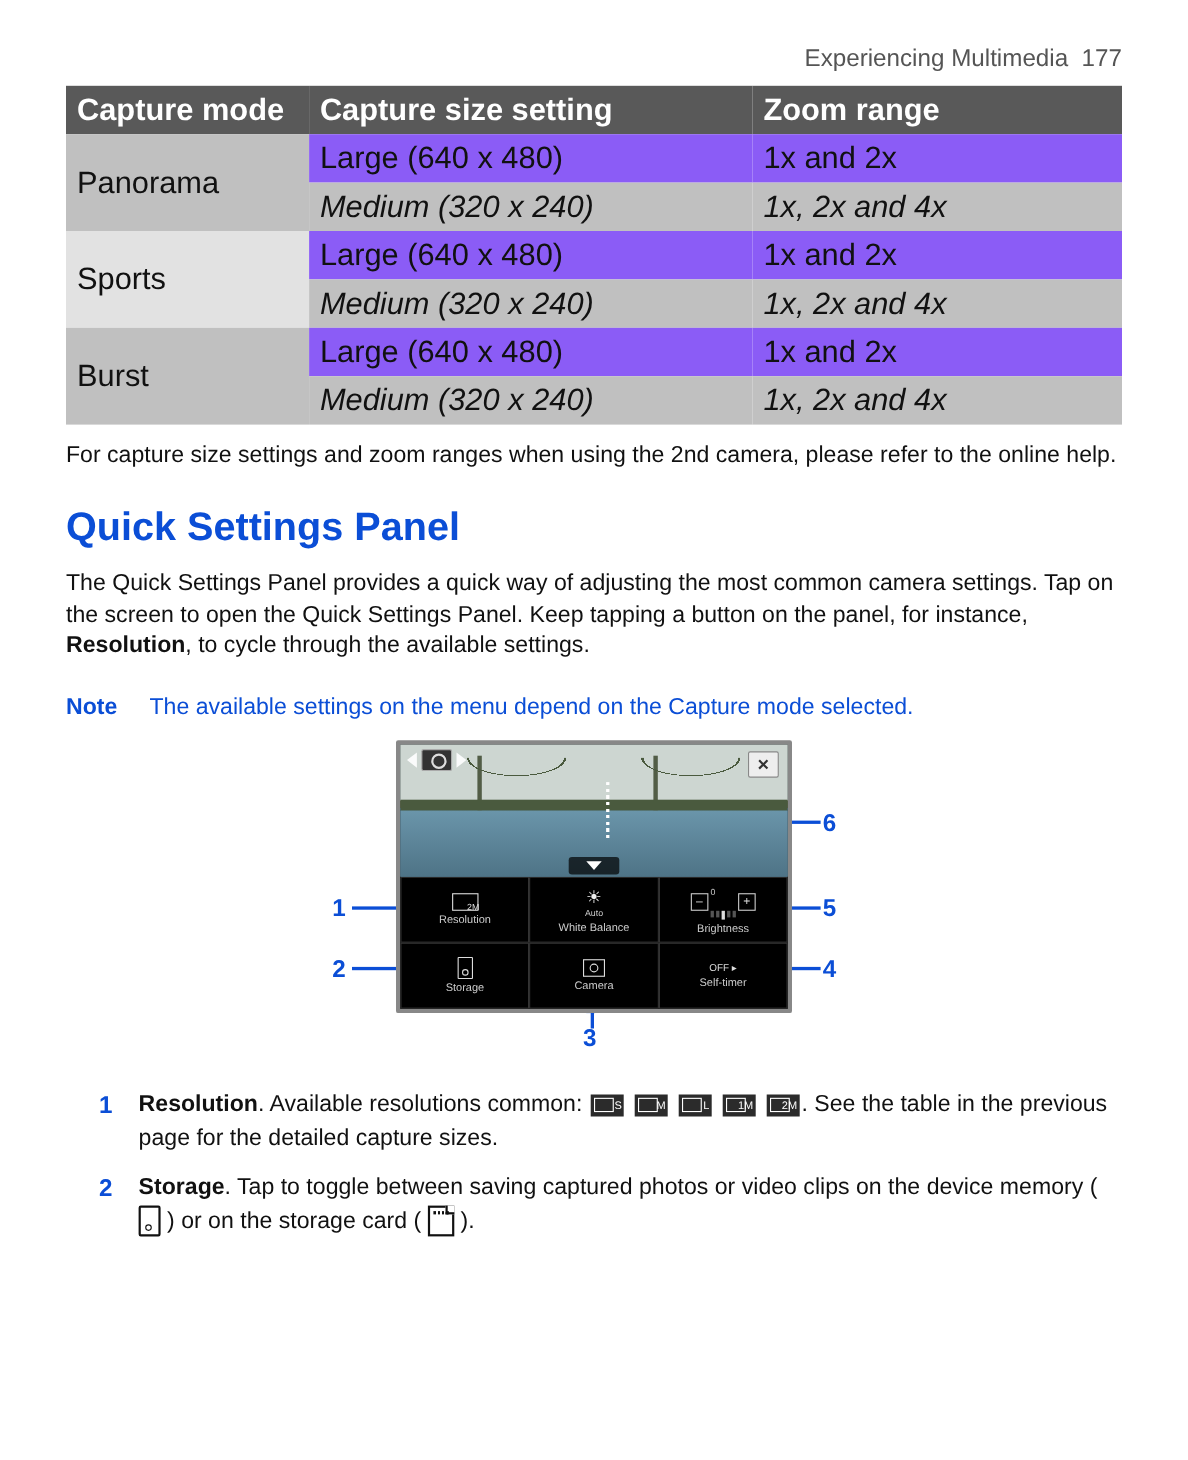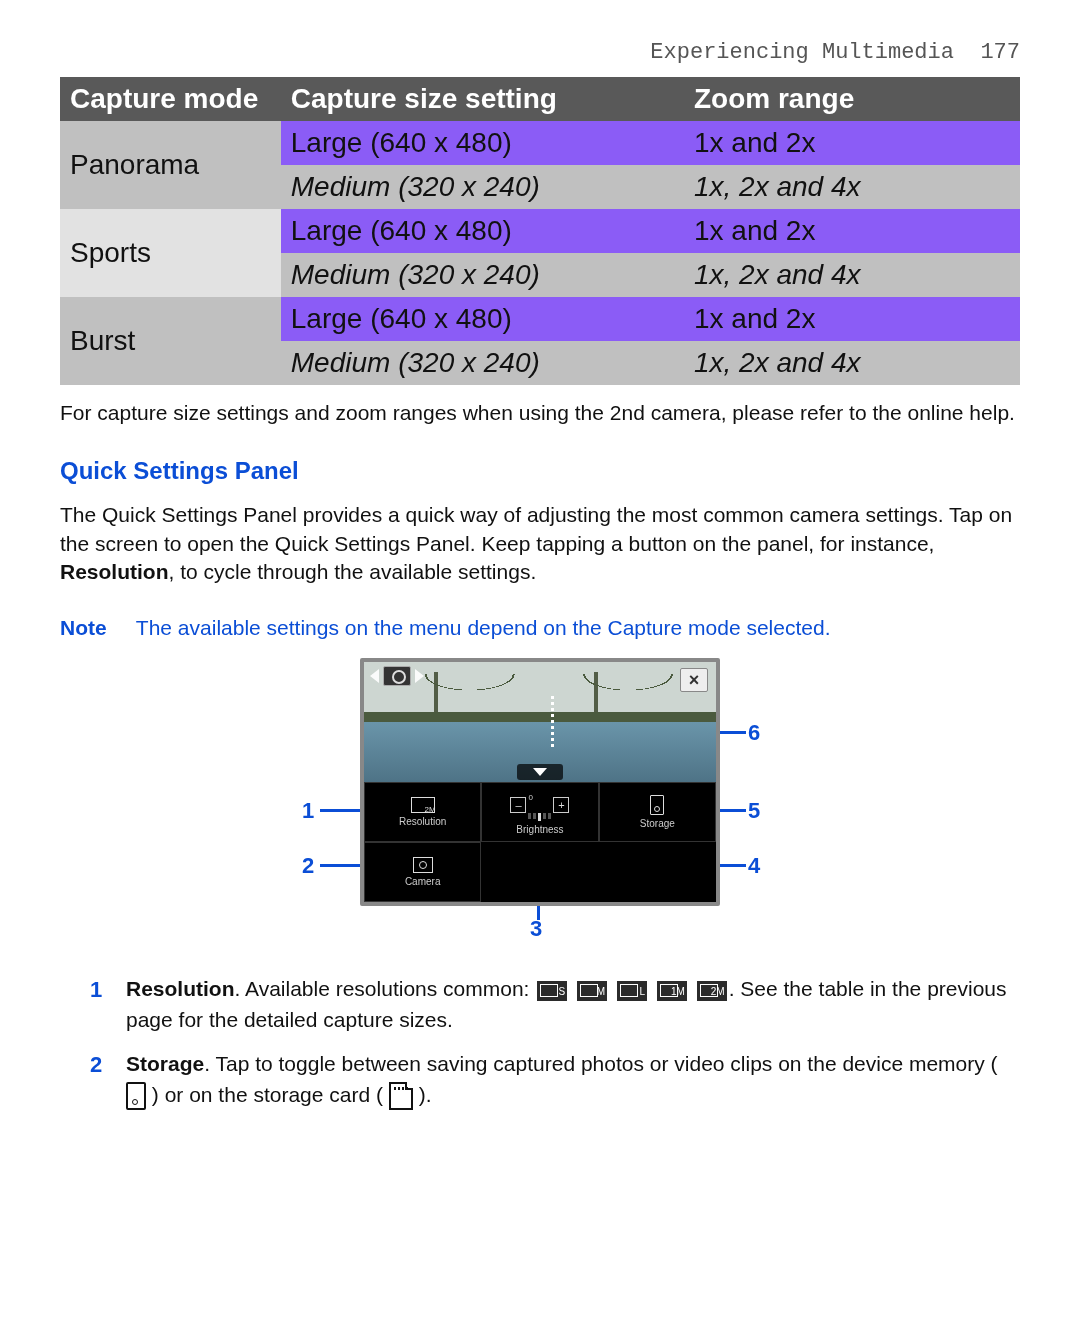--- a/index.html
+++ b/index.html
@@ -10,21 +10,20 @@
     color: #111;
     width: 1080px;
     box-sizing: border-box;
     background: #fff;
   }
   .header-line {
     text-align: right;
     color: #555;
     font-size: 22px;
     margin-bottom: 12px;
-    font-family: Liberation Mono, monospace;
   }
   table.zoom {
     border-collapse: collapse;
     width: 100%;
     font-size: 28px;
   }
   table.zoom th {
     background: #595959;
     color: #fff;
     text-align: left;
@@ -40,21 +39,21 @@
     font-weight: 400;
     vertical-align: middle;
     background: #c0c0c0 !important;
   }
   .body-text {
     margin: 14px 0 30px 0;
     line-height: 1.35;
   }
   h2.section {
     color: #0b4ed6;
-    font-size: 24px;
+    font-size: 36px;
     font-weight: 700;
     margin: 24px 0 6px 0;
   }
   .note-row { margin: 14px 0 18px 0; }
   .note-label {
     color: #0b4ed6;
     font-weight: 700;
     display: inline-block;
     width: 70px;
     vertical-align: top;
@@ -293,20 +292,27 @@
       <div class="dn-arrow"></div>
     </div>
     <div class="grid2x3">
       <div class="cell">
         <div class="ic">
             <div class="res-ic"></div>
           </div>
         <div class="cell-label">Resolution</div>
       </div>
       <div class="cell">
+        <div class="ic" style="flex-direction:column;gap:0">
+          <span class="wb-ic"></span>
+          <span class="wb-lbl">Auto</span>
+        </div>
+        <div class="cell-label">White Balance</div>
+      </div>
+      <div class="cell">
         <div class="br-wrap">
           <div class="pm">–</div>
           <div style="position:relative">
             <span class="br-zero">0</span>
             <div class="dots">
                 <i></i>
                 <i></i>
                 <i class="on"></i>
                 <i></i>
                 <i></i>
@@ -320,20 +326,26 @@
         <div class="ic">
             <div class="stor-ic"></div>
           </div>
         <div class="cell-label">Storage</div>
       </div>
       <div class="cell">
         <div class="ic">
             <div class="cam-ic"></div>
           </div>
         <div class="cell-label">Camera</div>
+      </div>
+      <div class="cell">
+        <div class="ic">
+            <span class="st-ic">OFF</span>
+          </div>
+        <div class="cell-label">Self-timer</div>
       </div>
     </div>
   </div>
 </div>
 
 <ol class="callout-list">
   <li>
     <b>Resolution</b><span>. Available resolutions common: </span>
     <span class="inline-ic"><span class="frame"></span><span class="corner">S</span></span>
     <span class="inline-ic"><span class="frame"></span><span class="corner">M</span></span>

